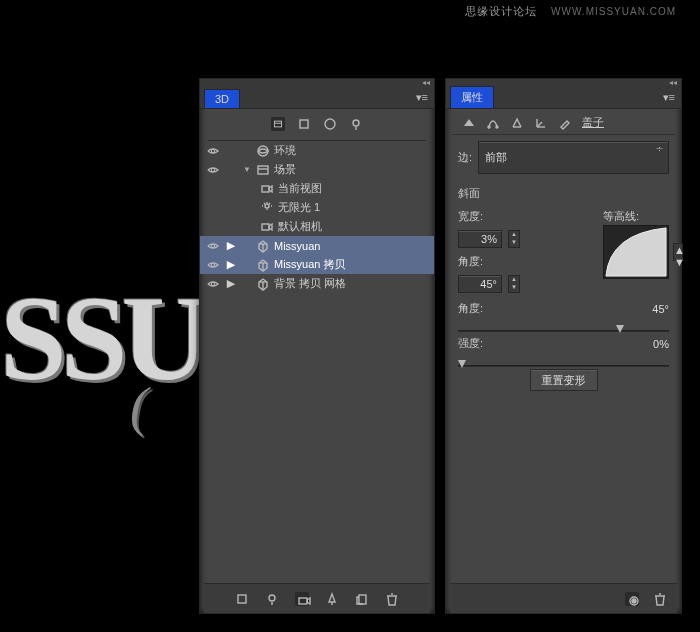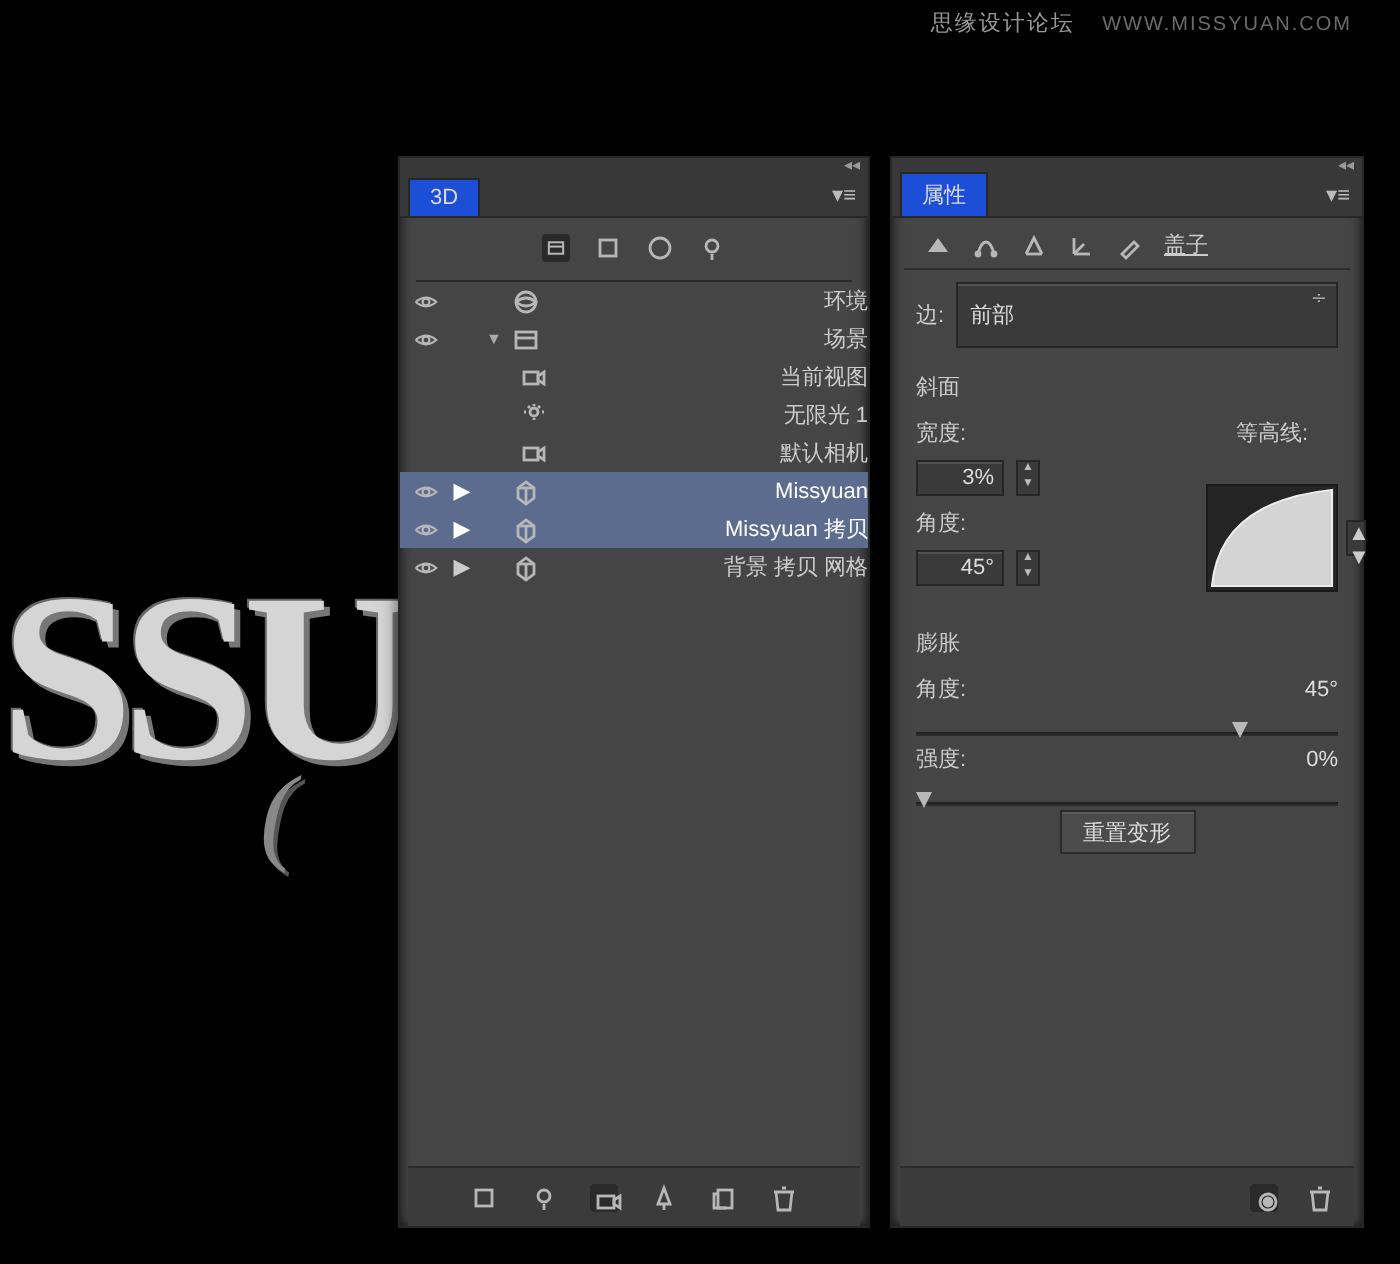--- a/index.html
+++ b/index.html
@@ -18,21 +18,21 @@
 
   .panel-tabbar { height:22px; background:#383838; display:flex; align-items:flex-end; border-bottom:1px solid #272727; position:relative; }
   .panel-tab { background:#1d4ed8; color:#dcdcdc; font-size:11px; padding:3px 10px; border:1px solid #272727; border-bottom:none; margin-left:4px; }
   .panel-menu { position:absolute; right:6px; top:4px; color:#bbb; font-size:11px; }
 
   .toolbar { height:28px; display:flex; justify-content:center; align-items:center; gap:12px; border-bottom:1px solid #2a2a2a; margin:4px 8px 0 8px; padding-bottom:6px; }
   .toolbar .ico { width:14px; height:14px; color:#b7b7b7; display:flex; align-items:center; justify-content:center; }
   .ico svg { width:14px; height:14px; stroke:#b7b7b7; fill:none; stroke-width:1.4; }
   .ico.active { background:#2a2a2a; padding:2px; border-radius:2px; }
 
-  .tree { flex:1; overflow:hidden; font-size:11px; color:#ccc;text-align:right; }
+  .tree { flex:1; overflow:hidden; font-size:11px; color:#ccc; }
   .tree-row { height:19px; display:flex; align-items:center; padding-left:4px; gap:4px; }
   .tree-row.selected { background:#5c6c8f; color:#fff; }
   .vis { width:14px; display:inline-flex; justify-content:center; }
   .tog { width:14px; display:inline-flex; justify-content:center; }
   .arrow { width:10px; display:inline-flex; justify-content:center; font-size:8px; color:#aaa; }
   .rowicon { width:14px; display:inline-flex; justify-content:center; }
   .rowlabel { flex:1; white-space:nowrap; overflow:hidden; }
   .indent1 { padding-left:6px; }
   .indent2 { padding-left:24px; }
 
@@ -317,37 +317,36 @@
           <span class="label">角度:</span>
         </div>
         <div class="row">
           <div class="numfield">45°</div>
           <div class="stepper">
               <span>▲</span>
               <span>▼</span>
             </div>
         </div>
       </div>
-      <div style="margin-left:auto; display:flex; flex-direction:column; gap:18px;text-align:center;">
+      <div style="margin-left:auto; display:flex; flex-direction:column; gap:1px;">
         <span>等高线:</span>
         <div style="position:relative;">
           <div class="curve-box">
             <svg viewBox="0 0 66 54" preserveAspectRatio="none">
               <path d="M2 52 Q 6 8 64 2 L64 52 Z" fill="#d4d4d4" stroke="#eee" stroke-width="1"></path>
             </svg>
           </div>
           <div class="curve-step">
               <span>▲</span>
               <span>▼</span>
             </div>
         </div>
       </div>
     </div>
 
-    <div class="section-label" style="margin-top:10px">膨胀</div>
 
     <div class="slider-row">
       <span class="label">角度:</span>
       <span style="flex:1"></span>
       <span class="valtext">45°</span>
     </div>
     <div class="slider">
       <div class="slider-track"></div>
       <div class="slider-thumb" style="left:75%"></div>
     </div>

